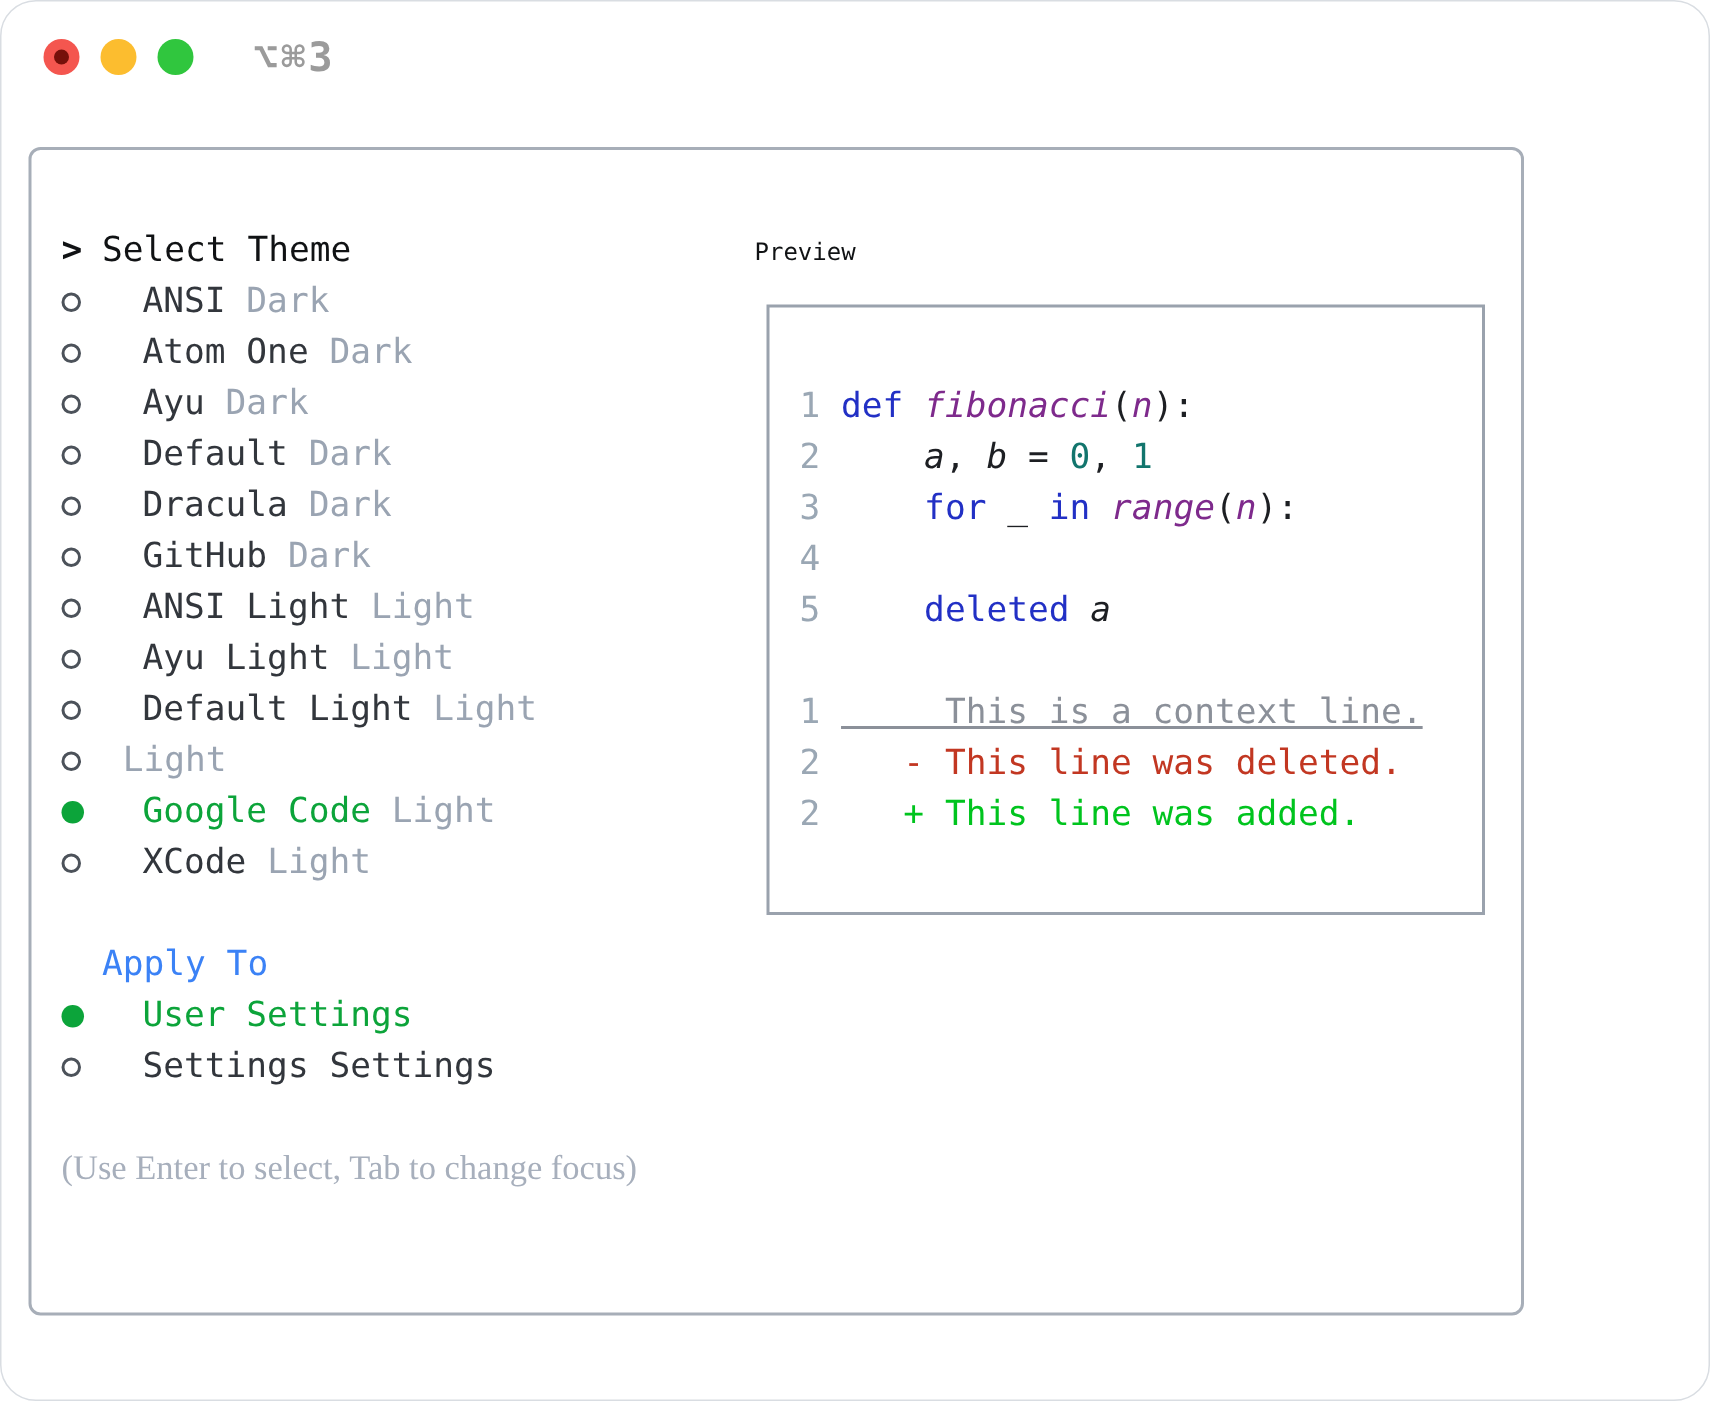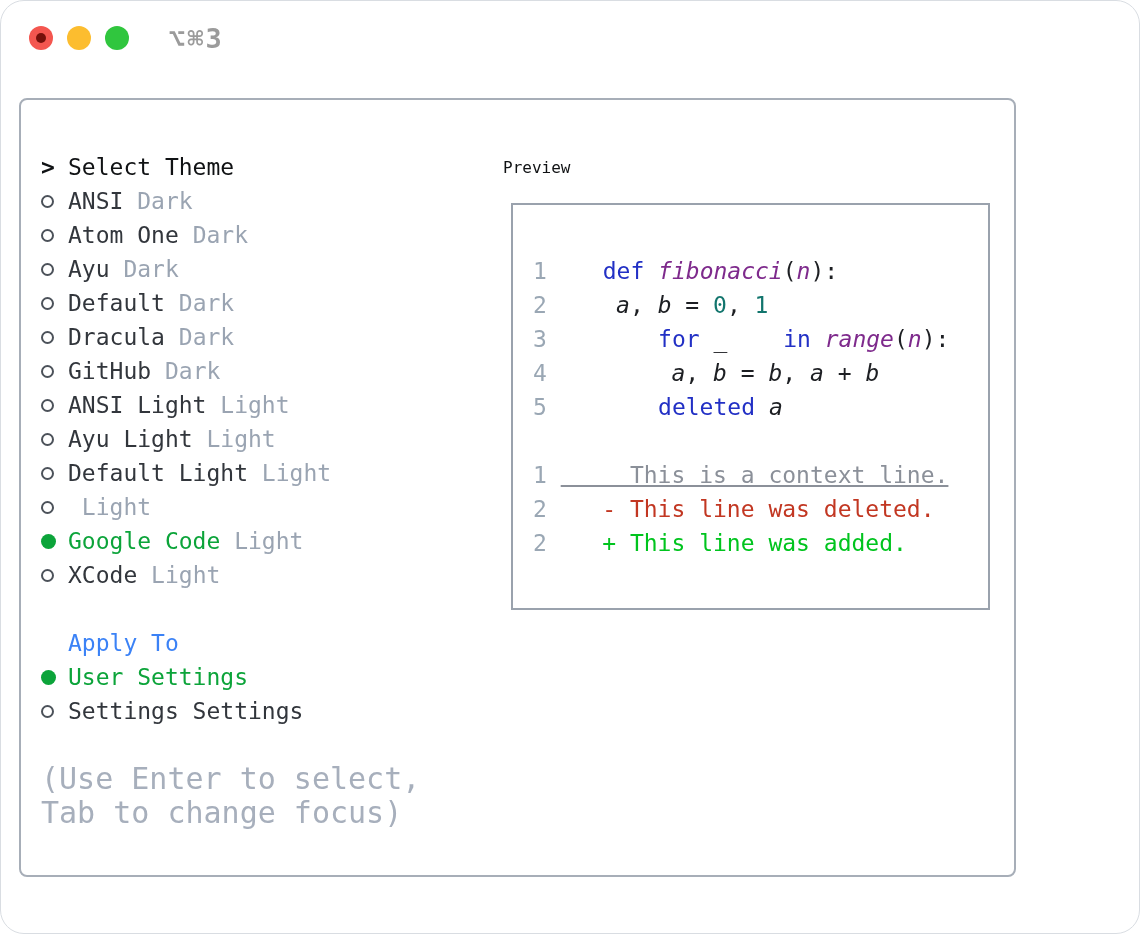--- a/index.html
+++ b/index.html
@@ -33,38 +33,38 @@
     display:flex;padding:50px 0 0 20px;
   }
   .col-left{width:462px;flex:none;}
   .col-right{width:487px;flex:none;}
   .row{display:flex;align-items:center;height:34px;font-size:23px;color:var(--text-primary);}
   .icon-cell{width:27px;flex:none;display:flex;align-items:center;}
   .prompt{width:27px;flex:none;font-weight:700;color:#101214;}
   .title{font-weight:400;color:#101214;}
   .radio{width:13px;height:13px;border:2px solid #4c525a;border-radius:50%;box-sizing:border-box;}
   .radio.sel{width:15px;height:15px;border:none;background:var(--accent-green);}
-  .name{white-space:pre;}
+  .name{white-space:pre;margin-left:27px;}
   .name.green{color:var(--accent-green);}
   .variant{color:var(--text-muted);margin-left:1ch;white-space:pre;}
   .gap34{height:34px;}
   .section-title{color:#3b82f6;}
   .hint{
-    width:412px;font-size:30px;line-height:34px;color:var(--hint);white-space:normal;
+    width:412px;font-size:23px;line-height:34px;color:var(--hint);white-space:normal;font-family:Liberation Serif, serif;
   }
   
   .preview-title-row{height:34px;display:flex;align-items:center;}
   .preview-box{
     margin-top:19px;margin-left:8px;width:479px;box-sizing:border-box;
     border:2px solid var(--border-preview);background:#fff;
     padding:49px 0 48px 20px;
   }
   .cline{display:flex;height:34px;line-height:34px;font-size:23px;white-space:pre;}
   .lnum{color:var(--line-number);width:1ch;margin-right:1ch;text-align:right;flex:none;}
-  .tk-kw{color:var(--keyword);margin-left:42px;}
+  .tk-kw{color:var(--keyword);}
   .tk-fn{color:var(--function);font-style:italic;}
   .tk-num{color:var(--number-literal);}
   .tk-pln{color:var(--code-plain);}
   .tk-var{color:var(--code-plain);font-style:italic;}
   .diff-context{color:var(--diff-context);text-decoration:underline;}
   .diff-deleted{color:var(--diff-deleted);}
   .diff-added{color:var(--diff-added);}
 </style>
 </head>
 <body>
@@ -205,21 +205,21 @@
 
     <div class="col-right">
       <div class="preview-title-row">
         <span class="title">Preview</span>
       </div>
       <div class="preview-box">
         <div id="code-lines">
             <div class="cline"><span class="lnum">1</span><span><span class="tk-kw">def</span><span class="tk-pln"> </span><span class="tk-fn">fibonacci</span><span class="tk-pln">(</span><span class="tk-fn">n</span><span class="tk-pln">):</span></span></div>
             <div class="cline"><span class="lnum">2</span><span><span class="tk-pln">    </span><span class="tk-var">a</span><span class="tk-pln">, </span><span class="tk-var">b</span><span class="tk-pln"> = </span><span class="tk-num">0</span><span class="tk-pln">, </span><span class="tk-num">1</span></span></div>
             <div class="cline"><span class="lnum">3</span><span><span class="tk-pln">    </span><span class="tk-kw">for</span><span class="tk-pln"> _ </span><span class="tk-kw">in</span><span class="tk-pln"> </span><span class="tk-fn">range</span><span class="tk-pln">(</span><span class="tk-fn">n</span><span class="tk-pln">):</span></span></div>
-            <div class="cline"><span class="lnum">4</span><span><span class="tk-pln">        </span><span class="tk-var">a</span><span class="tk-pln">, </span><span class="tk-var">b</span><span class="tk-pln"> = </span><span class="tk-var">b</span><span class="tk-pln">, </span><span class="tk-var">a</span><span class="tk-pln"> + </span><span class="tk-var">b</span></span></div>
+            <div class="cline"><span class="lnum">4</span></div>
             <div class="cline"><span class="lnum">5</span><span><span class="tk-pln">    </span><span class="tk-kw">deleted</span><span class="tk-pln"> </span><span class="tk-var">a</span></span></div>
             <div class="cline"></div>
             <div class="cline"><span class="lnum">1</span><span class="diff-context">     This is a context line.</span></div>
             <div class="cline"><span class="lnum">2</span><span class="diff-deleted">   - This line was deleted.</span></div>
             <div class="cline"><span class="lnum">2</span><span class="diff-added">   + This line was added.</span></div>
           </div>
       </div>
     </div>
 
   </div>

